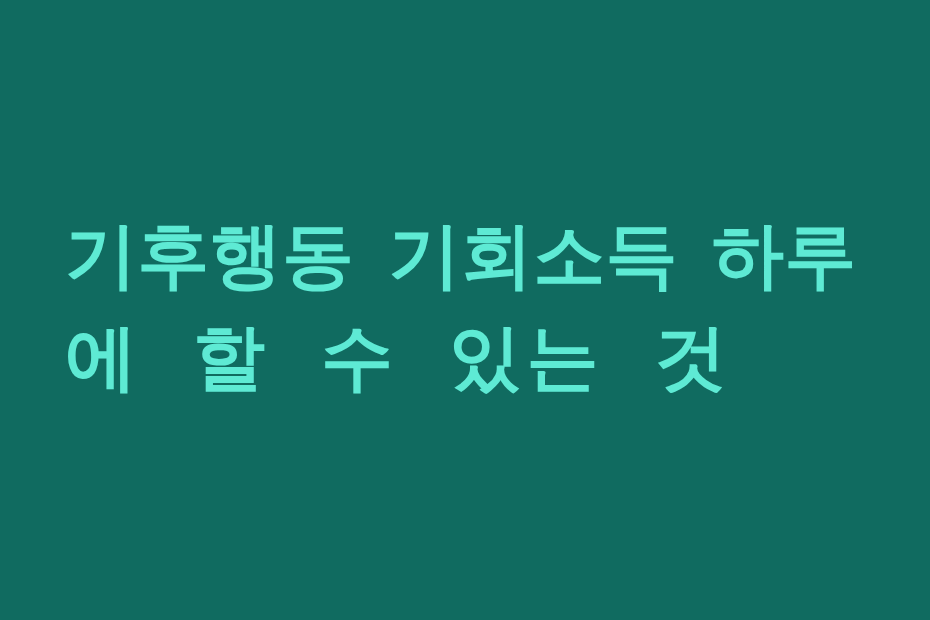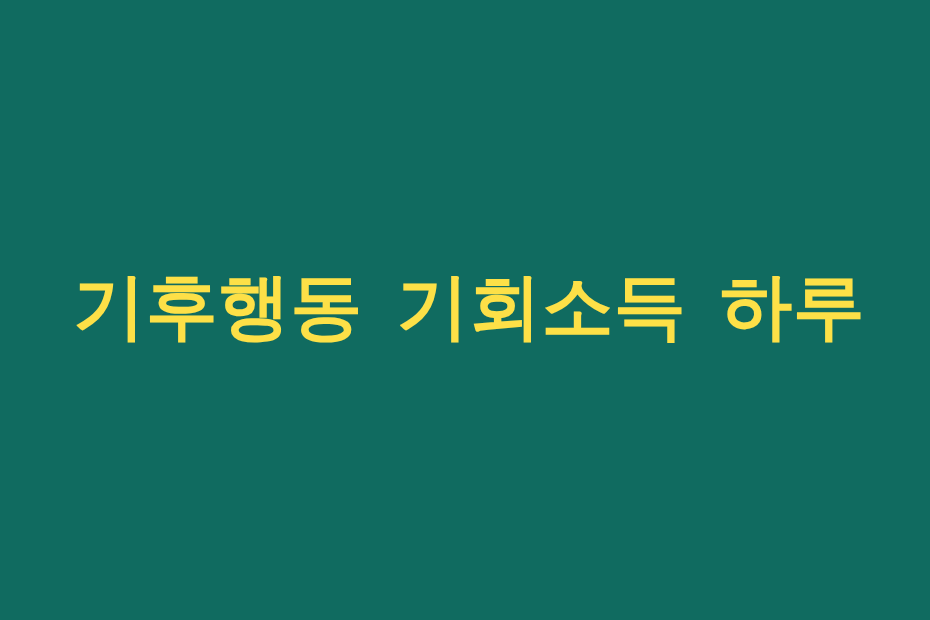--- a/index.html
+++ b/index.html
@@ -57,17 +57,18 @@
   #headline .hl-line-2 {
     letter-spacing: 0.075em;
     word-spacing: 0.28em;
   }
 </style>
 </head>
 <body>
 
 <div id="banner" style="background: rgb(16, 107, 96);">
 
-  <h1 id="headline" style="color: #fde047; text-align: right;">
+  <h1 id="headline" style="color: #5eead4; text-align: left;">
     <span class="hl-line hl-line-1">기후행동 기회소득 하루</span>
+    <span class="hl-line hl-line-2">에 할 수 있는 것</span>
   </h1>
 
 </div>
 
 </body></html>

